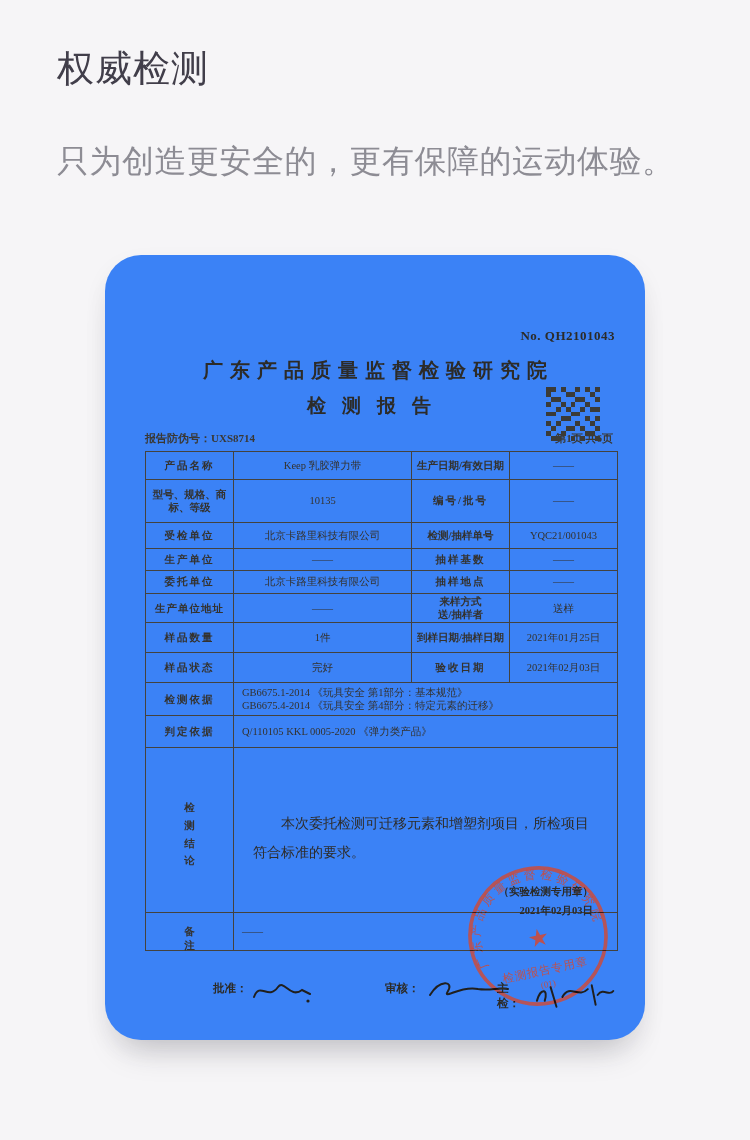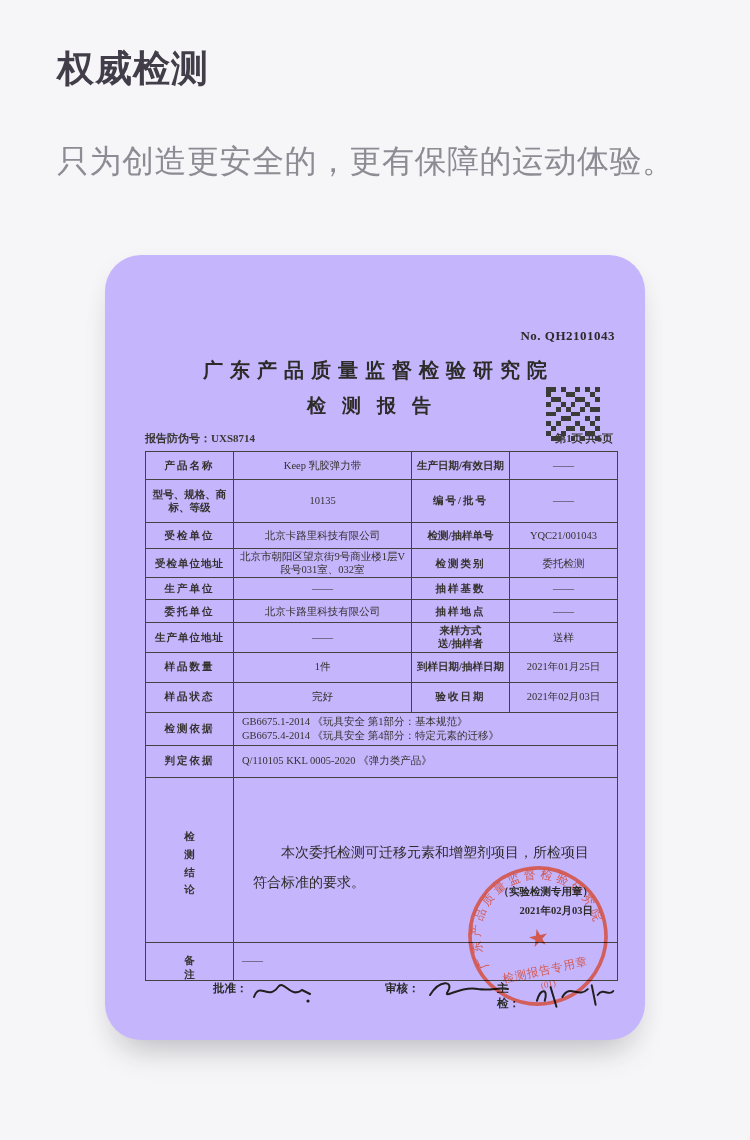--- a/index.html
+++ b/index.html
@@ -1,21 +1,21 @@
 <!DOCTYPE html>
 <html><head>
 <meta charset="utf-8">
 <style>
   html,body{margin:0;padding:0;}
   .page{position:relative;width:750px;height:1140px;background:#f6f5f7;overflow:hidden;
         font-family:"Liberation Sans","DejaVu Sans",sans-serif;}
-  .page-title{position:absolute;left:57px;top:44px;font-size:37px;font-weight:700;color:#413e4a;letter-spacing:1px;}
+  .page-title{position:absolute;left:57px;top:44px;font-size:37px;font-weight:400;color:#413e4a;letter-spacing:1px;}
   .page-subtitle{position:absolute;left:57px;top:140px;font-size:32px;color:#8d8c94;letter-spacing:0.5px;}
 
-  .card{position:absolute;left:105px;top:255px;width:540px;height:785px;background:#c4b5fd;border-radius:36px;
+  .card{position:absolute;left:105px;top:255px;width:540px;height:785px;background:#3b82f6;border-radius:36px;
         box-shadow:0 24px 34px -18px rgba(40,40,50,0.25),0 10px 24px rgba(40,40,50,0.06);}
   .cert{position:absolute;inset:0;font-family:"Liberation Serif","DejaVu Serif",serif;color:#35332f;filter:blur(0.3px);}
 
   .cert-no{position:absolute;top:73px;right:30px;font-size:13px;font-weight:700;letter-spacing:0.5px;color:#2c2b28;}
   .cert-institute{position:absolute;top:102px;left:0;width:100%;text-align:center;font-size:20px;font-weight:700;
         letter-spacing:7px;padding-left:7px;box-sizing:border-box;color:#2c2b28;}
   .cert-doc-title{position:absolute;top:138px;left:0;width:100%;text-align:center;font-size:19px;font-weight:700;
         letter-spacing:16px;padding-left:4px;box-sizing:border-box;color:#2c2b28;}
   .qr{position:absolute;top:132px;right:44px;width:56px;height:54px;z-index:3;}
   .cert-meta{position:absolute;top:176px;left:40px;width:472px;display:flex;justify-content:space-between;
@@ -137,26 +137,20 @@
           <td>10135</td>
           <td class="lab">编号/批号</td>
           <td>——</td>
         </tr>
         <tr style="height:26px">
           <td class="lab">受检单位</td>
           <td>北京卡路里科技有限公司</td>
           <td class="lab" style="letter-spacing:0">检测/抽样单号</td>
           <td>YQC21/001043</td>
         </tr>
-        <tr style="height:27px">
-          <td class="lab" style="letter-spacing:1px">受检单位地址</td>
-          <td>北京市朝阳区望京街9号商业楼1层V段号031室、032室</td>
-          <td class="lab">检测类别</td>
-          <td>委托检测</td>
-        </tr>
         <tr style="height:22px">
           <td class="lab">生产单位</td>
           <td>——</td>
           <td class="lab">抽样基数</td>
           <td>——</td>
         </tr>
         <tr style="height:23px">
           <td class="lab">委托单位</td>
           <td>北京卡路里科技有限公司</td>
           <td class="lab">抽样地点</td>

